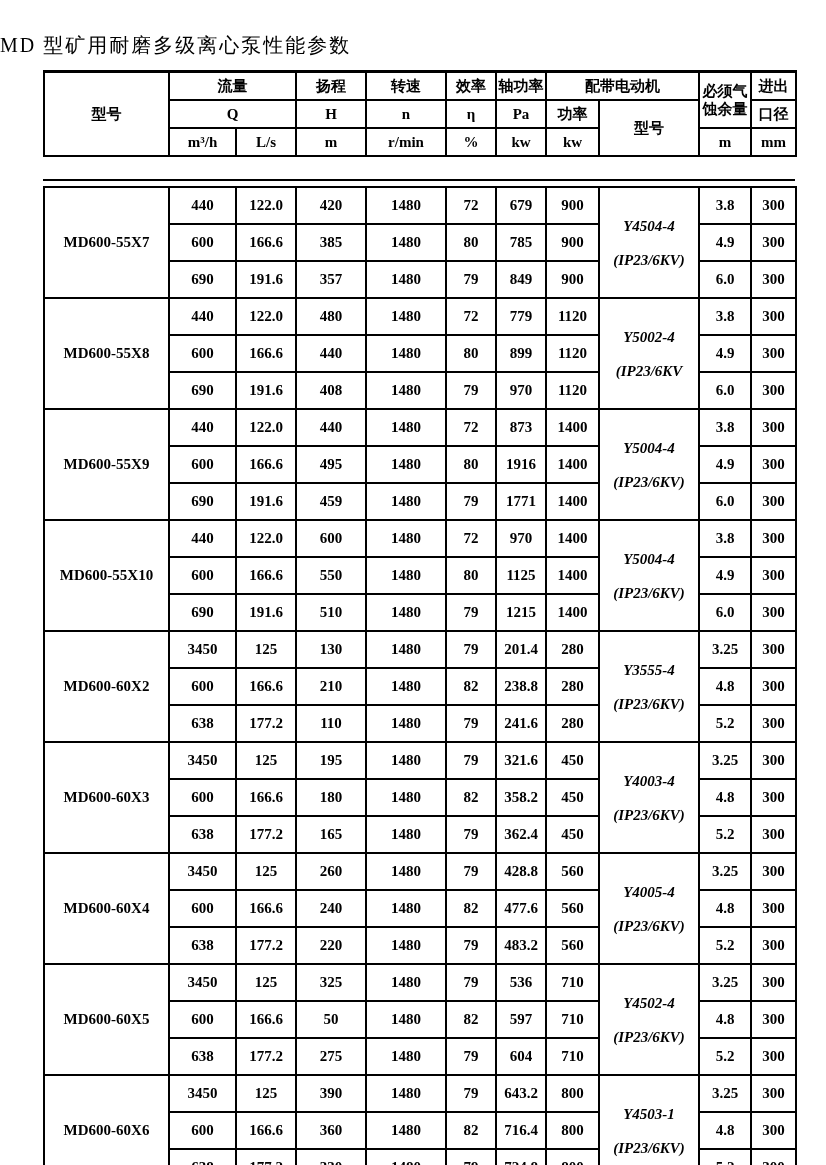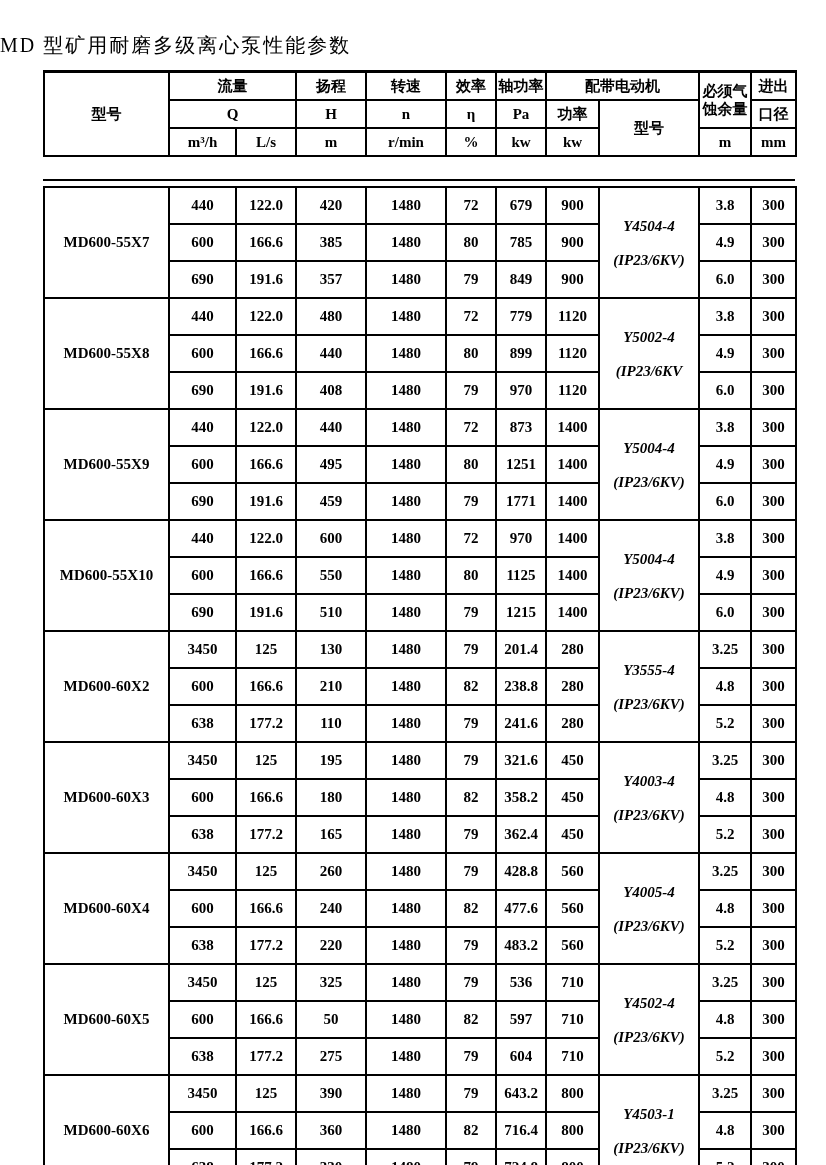--- a/index.html
+++ b/index.html
@@ -194,21 +194,21 @@
           </td>
           <td>3.8</td>
           <td>300</td>
         </tr>
         <tr>
           <td>600</td>
           <td>166.6</td>
           <td>495</td>
           <td>1480</td>
           <td>80</td>
-          <td>1251</td>
+          <td>1916</td>
           <td>1400</td>
           <td>4.9</td>
           <td>300</td>
         </tr>
         <tr>
           <td>690</td>
           <td>191.6</td>
           <td>459</td>
           <td>1480</td>
           <td>79</td>

